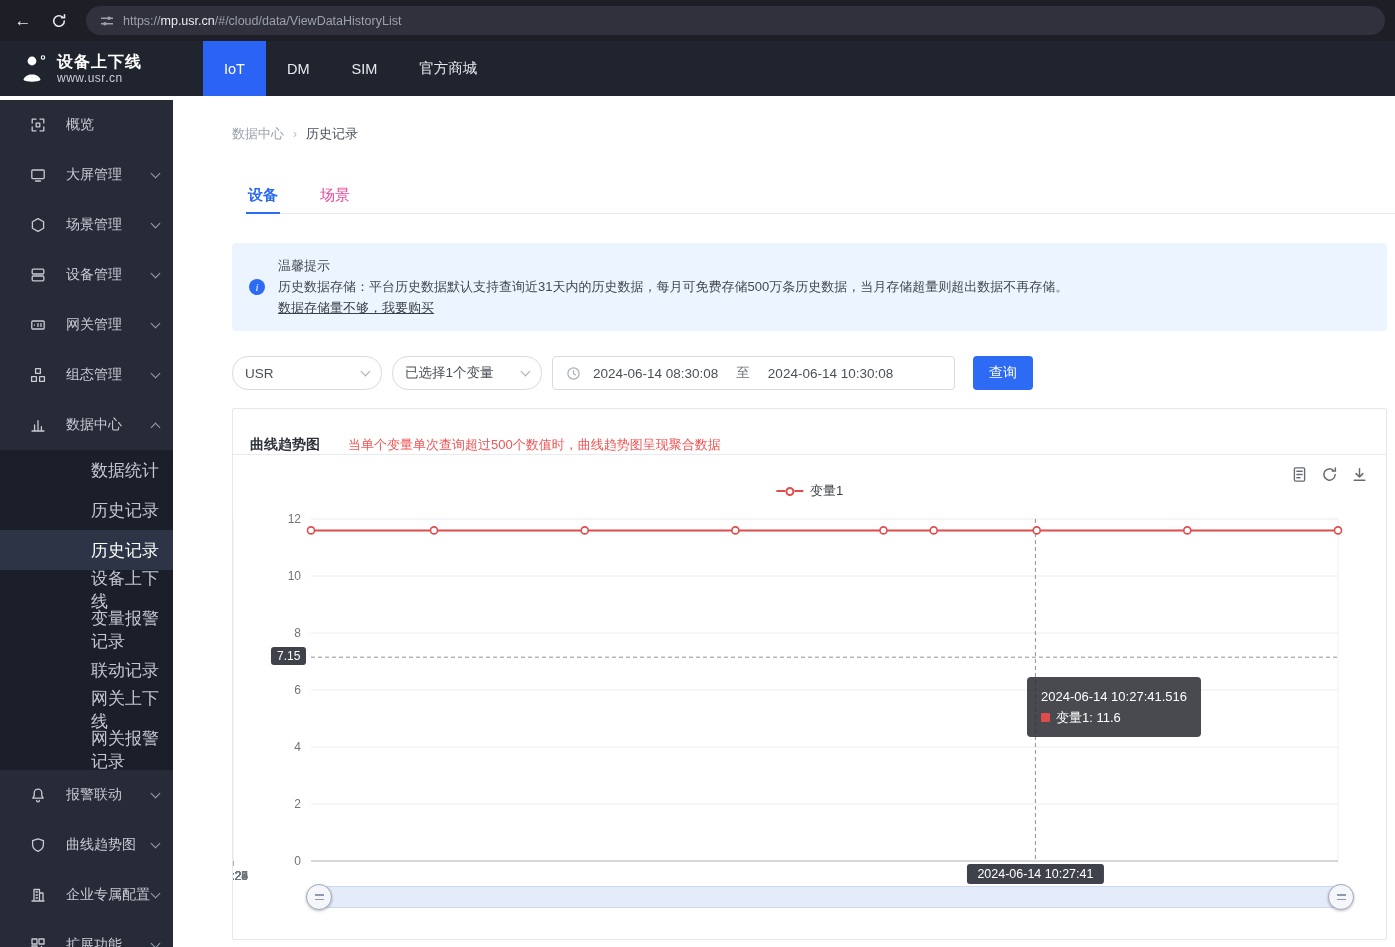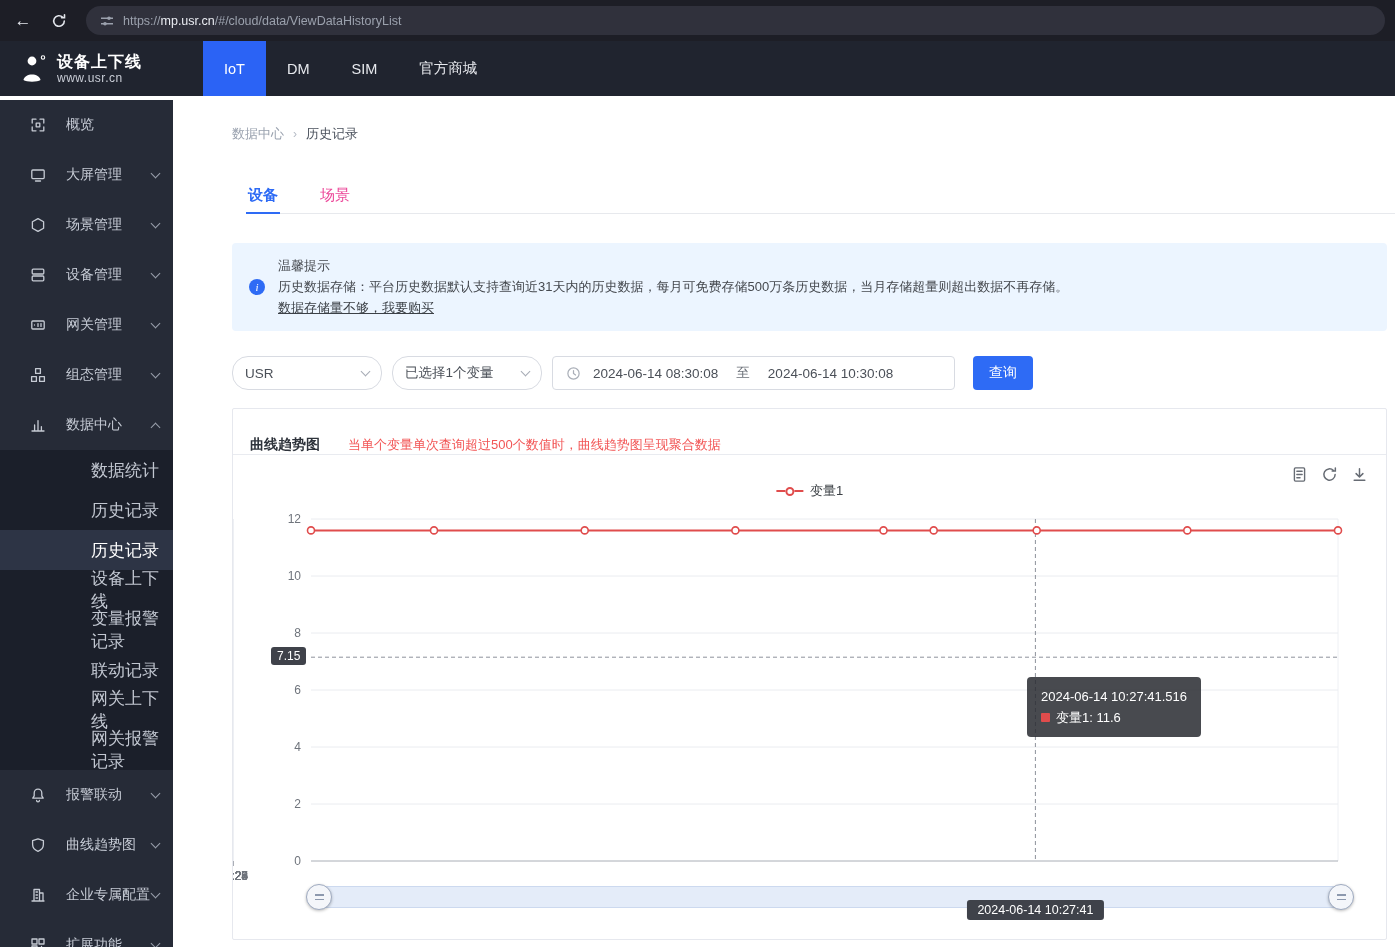--- a/index.html
+++ b/index.html
@@ -369,21 +369,21 @@
             </svg>
         </span>
         <span class="tool-icon">
           <svg viewBox="0 0 16 16" width="17" height="17" fill="none" stroke="#676c74" stroke-width="1.4" stroke-linecap="round" stroke-linejoin="round">
               <path d="M8 2.5V10M4.8 7.2L8 10.4l3.2-3.2M3 13.5h10"></path>
             </svg>
         </span>
       </div>
 
       <div class="ypointer" style="top: 192.225px;">7.15</div>
-      <div class="xpointer" style="left: 802.424px; margin-top: 36px;">2024-06-14 10:27:41</div>
+      <div class="xpointer" style="left: 802.424px;">2024-06-14 10:27:41</div>
 
       <div class="tooltip">
         <div>2024-06-14 10:27:41.516</div>
         <div><span class="mark" style="background: rgb(224, 76, 76);"></span><span>变量1: 11.6</span></div>
       </div>
 
       <div class="dslider">
         <span class="dhandle" style="left:-4px">
             <span></span>
             <span></span>

